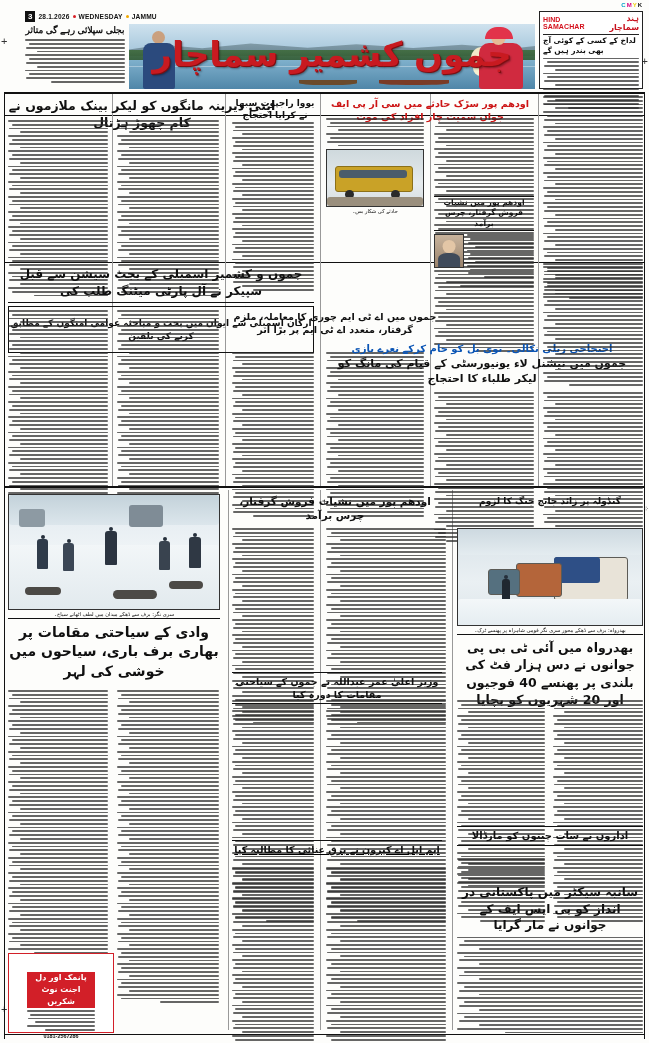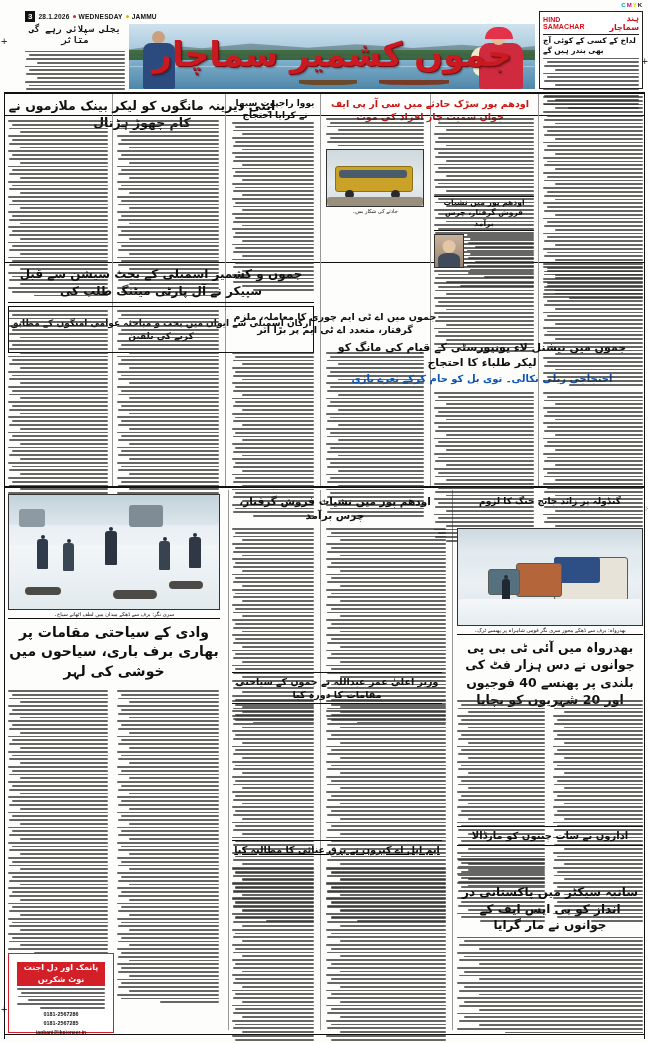--- a/index.html
+++ b/index.html
@@ -81,21 +81,21 @@
   .dot { width: 3px; height: 3px; border-radius: 50%; display:inline-block; }
   .dot.red { background: #d81f26; }
   .dot.yel { background: #f2a900; }
 
   .leadbox {
     position: absolute; left: 0; top: 14px;
     width: 100px; height: 64px;
   }
   .leadbox .lead-h {
     direction: rtl; text-align: center;
-    font-family: Liberation Mono, monospace;
+    font-family: Liberation Sans, sans-serif;
     font-weight: bold; font-size: 9px; color: #111;
     line-height: 1.25; margin-bottom: 3px;
   }
 
   .photo-banner {
     position: absolute; left: 104px; top: 13px;
     width: 406px; height: 65px;
     overflow: hidden;
     background: linear-gradient(#bcd7e8 0%, #9ec4db 42%, #6f9fbd 70%, #5d8ead 100%);
   }
@@ -200,21 +200,21 @@
 
   .portrait { border:1px solid #333; background:linear-gradient(#c9b49d,#9a836c); position:relative; }
   .portrait:before{ content:""; position:absolute; left:50%; top:14%; transform:translateX(-50%);
     width:46%; height:40%; border-radius:50%; background:#e3c6a6; }
   .portrait:after{ content:""; position:absolute; left:50%; bottom:0; transform:translateX(-50%);
     width:78%; height:44%; border-radius:40% 40% 0 0; background:#3f4a5a; }
 
   
   .adbox {
     position:absolute; left:8px; bottom:10px; width:106px; height:80px;
-    border:1.6px solid #d21f28; background:#fff; padding:8px;
+    border:1.6px solid #d21f28; background:#fff; padding:18px;
   }
   .ad-title {
     direction:rtl; text-align:center;
     background:#d21f28; color:#fff;
     font-family:"DejaVu Sans",sans-serif; font-weight:bold;
     font-size:8px; line-height:12px; margin-bottom:2px;
   }
   .ad-body { direction:rtl; }
   .ad-contact {
     direction:ltr; text-align:center; font-size:5.4px; font-weight:bold;
@@ -892,24 +892,24 @@
         <i></i>
         <i></i>
         <i></i>
         <i></i>
         <i></i>
         <i class="med"></i>
       </div>
   </div>
 
   <div class="art" style="left:328px; top:340px; width:308px;">
-    <div class="head-ur" style="font-size:11px;">جموں میں نیشنل لاء یونیورسٹی کے قیام کی مانگ کو لیکر طلباء کا احتجاج</div>
     <div class="head-ur" style="font-size:10px; margin-top:2px;">
       <span class="hl-blue">احتجاجی ریلی نکالی۔ توی بل کو حام کرکے نعرے بازی</span>
     </div>
+    <div class="head-ur" style="font-size:11px;">جموں میں نیشنل لاء یونیورسٹی کے قیام کی مانگ کو لیکر طلباء کا احتجاج</div>
   </div>
   <div class="art" style="left:434px; top:392px; width:100px;">
     <div class="urdu-lines tight">
         <i></i>
         <i></i>
         <i></i>
         <i></i>
         <i></i>
         <i></i>
         <i></i>

